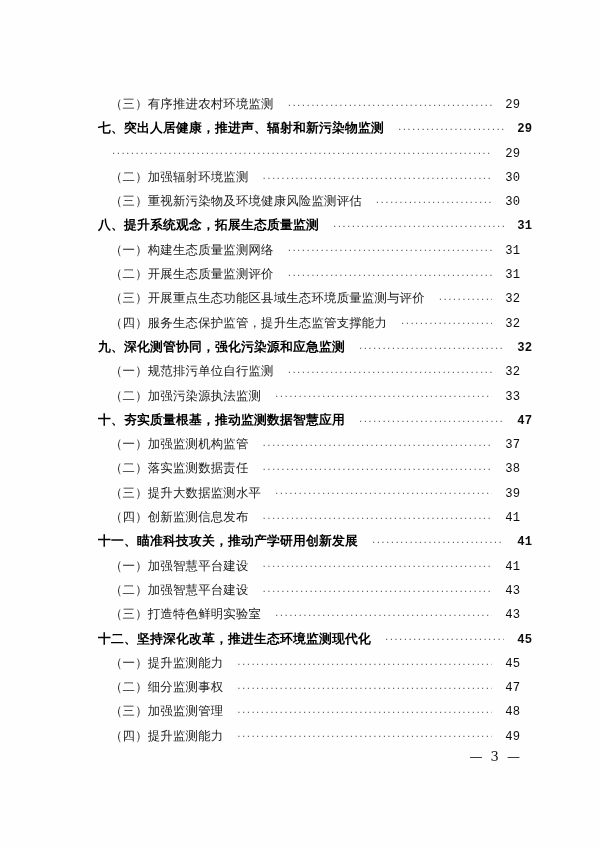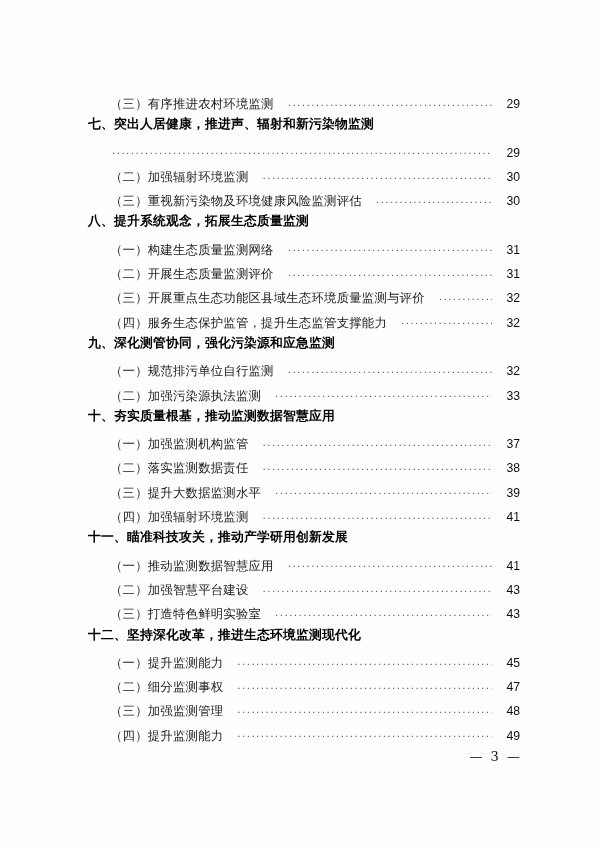--- a/index.html
+++ b/index.html
@@ -58,37 +58,36 @@
     position: absolute;
     left: 0;
     bottom: 0.08em;
     white-space: nowrap;
   }
   .toc-page {
     flex: 0 0 auto;
     color: #0d0d0d;
     text-align: right;
     min-width: 15px;
-    font-family: Liberation Sans, sans-serif;
+    font-family: Liberation Mono, monospace;
   }
 
   
   .lvl1 .toc-label {
     font-weight: 700;
     font-size: 12.8px;
     font-family: "DejaVu Sans", "Liberation Sans", sans-serif;
     color: #000000;
   }
   .lvl1 .toc-page {
     font-weight: 700;
     font-size: 12.2px;
   }
   .lvl1 {
-    margin-left: 0px;
-    flex-direction: column;
+    margin-left: 12px;
   }
 
   
   .lvl2 {
     margin-left: 24px;
     width: 410px;
   }
   .lvl2 .toc-label {
     font-weight: 400;
     font-size: 12.4px;
@@ -195,31 +194,31 @@
         <span class="toc-label">（二）落实监测数据责任</span>
         <span class="toc-leader"></span>
         <span class="toc-page">38</span>
       </div>
       <div class="toc-row lvl2">
         <span class="toc-label">（三）提升大数据监测水平</span>
         <span class="toc-leader"></span>
         <span class="toc-page">39</span>
       </div>
       <div class="toc-row lvl2">
-        <span class="toc-label">（四）加强辐射环境监测</span>
+        <span class="toc-label">（四）创新监测信息发布</span>
         <span class="toc-leader"></span>
         <span class="toc-page">41</span>
       </div>
       <div class="toc-row lvl1">
         <span class="toc-label">十一、瞄准科技攻关，推动产学研用创新发展</span>
         <span class="toc-leader"></span>
         <span class="toc-page">41</span>
       </div>
       <div class="toc-row lvl2">
-        <span class="toc-label">（一）推动监测数据智慧应用</span>
+        <span class="toc-label">（一）加强智慧平台建设</span>
         <span class="toc-leader"></span>
         <span class="toc-page">41</span>
       </div>
       <div class="toc-row lvl2">
         <span class="toc-label">（二）加强智慧平台建设</span>
         <span class="toc-leader"></span>
         <span class="toc-page">43</span>
       </div>
       <div class="toc-row lvl2">
         <span class="toc-label">（三）打造特色鲜明实验室</span>

